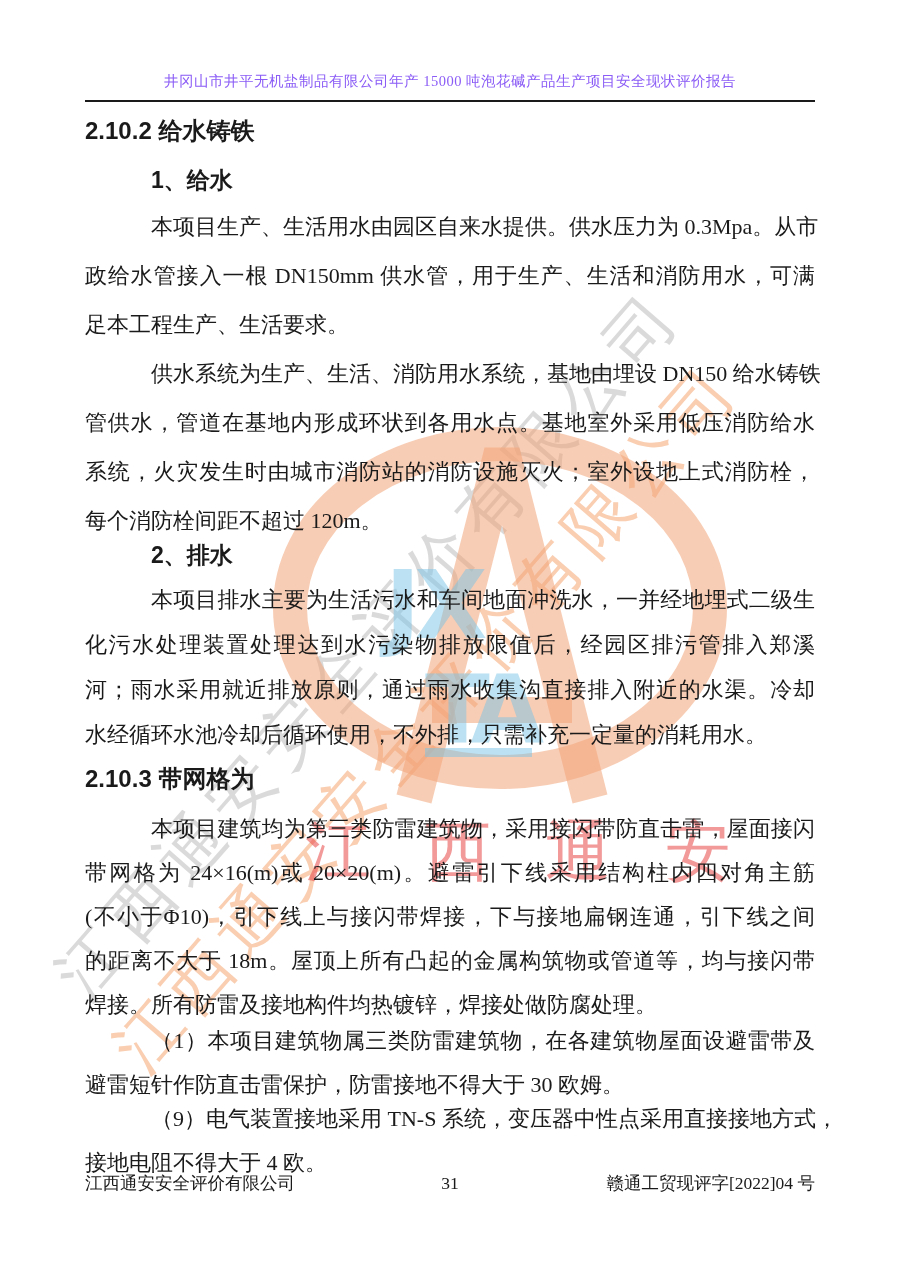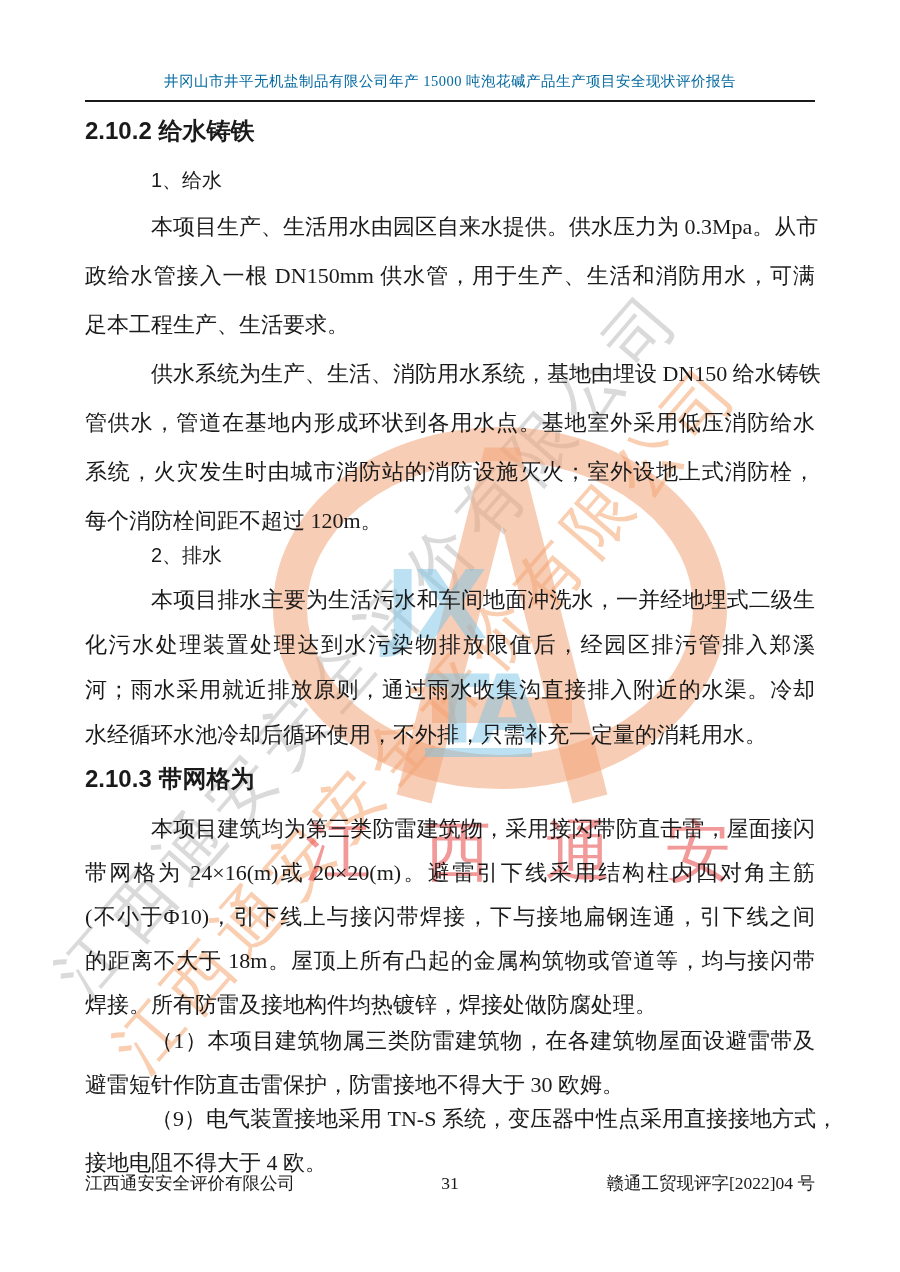--- a/index.html
+++ b/index.html
@@ -38,40 +38,40 @@
     font-size:66px;line-height:1.1;letter-spacing:54px;
     white-space:nowrap;
     color:rgba(233,80,80,0.58);
     font-family:"Liberation Serif", serif;
   }
   
   .doc-header{
     position:absolute;left:0;right:0;top:72px;z-index:2;
     text-align:center;
     font-size:14.5px;letter-spacing:0.5px;
-    color:#0369a1;
+    color:#8b5cf6;
   }
   .header-rule{
     position:absolute;left:85px;top:100px;width:730px;height:2px;
     background:#1a1a1a;z-index:2;
   }
   
   .content{
     position:absolute;left:85px;top:112px;width:730px;z-index:2;
     font-size:22px;
   }
   .h1{
     font-family:"Liberation Sans", sans-serif;
     font-weight:bold;font-size:24px;
     height:38px;line-height:38px;
   }
   .h1.second{height:40px;line-height:40px;margin-top:2px;}
   .h2{
     font-family:"Liberation Sans", sans-serif;
-    font-weight:normal;font-size:20px;
+    font-weight:bold;font-size:23px;
     height:44px;line-height:44px;
     padding-left:66px;
   }
   .h2.first-sub{margin-top:8px;}
   .h2.drain{margin-top:-12px;}
   .para{margin:0;}
   .ln{white-space:nowrap;overflow:visible;}
   .ln.fill{text-align:justify;text-align-last:justify;}
   .ln.first{padding-left:66px;}
   .p-supply1 .ln{height:49px;line-height:49px;}

